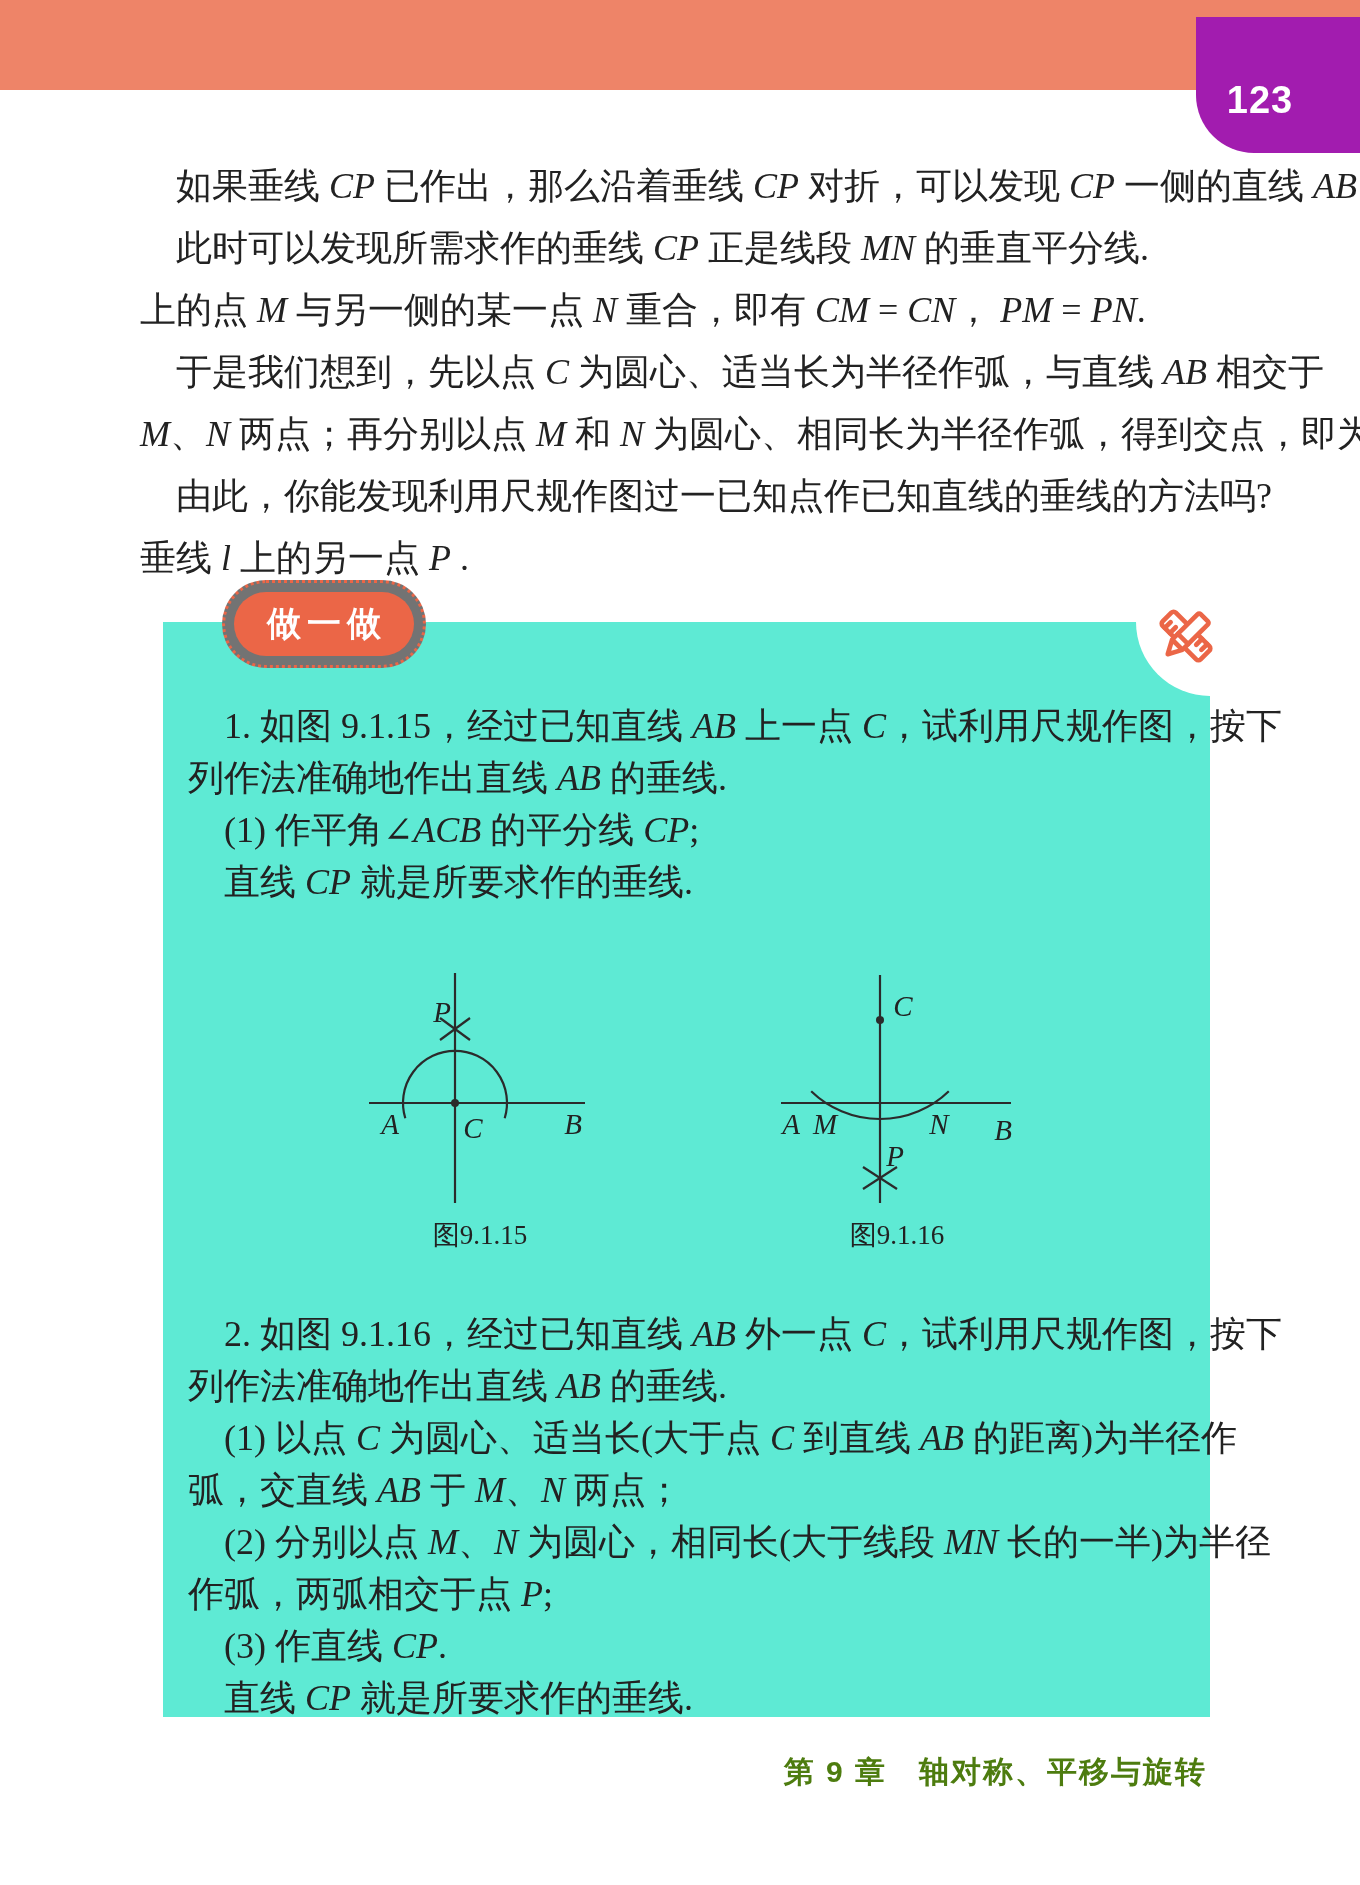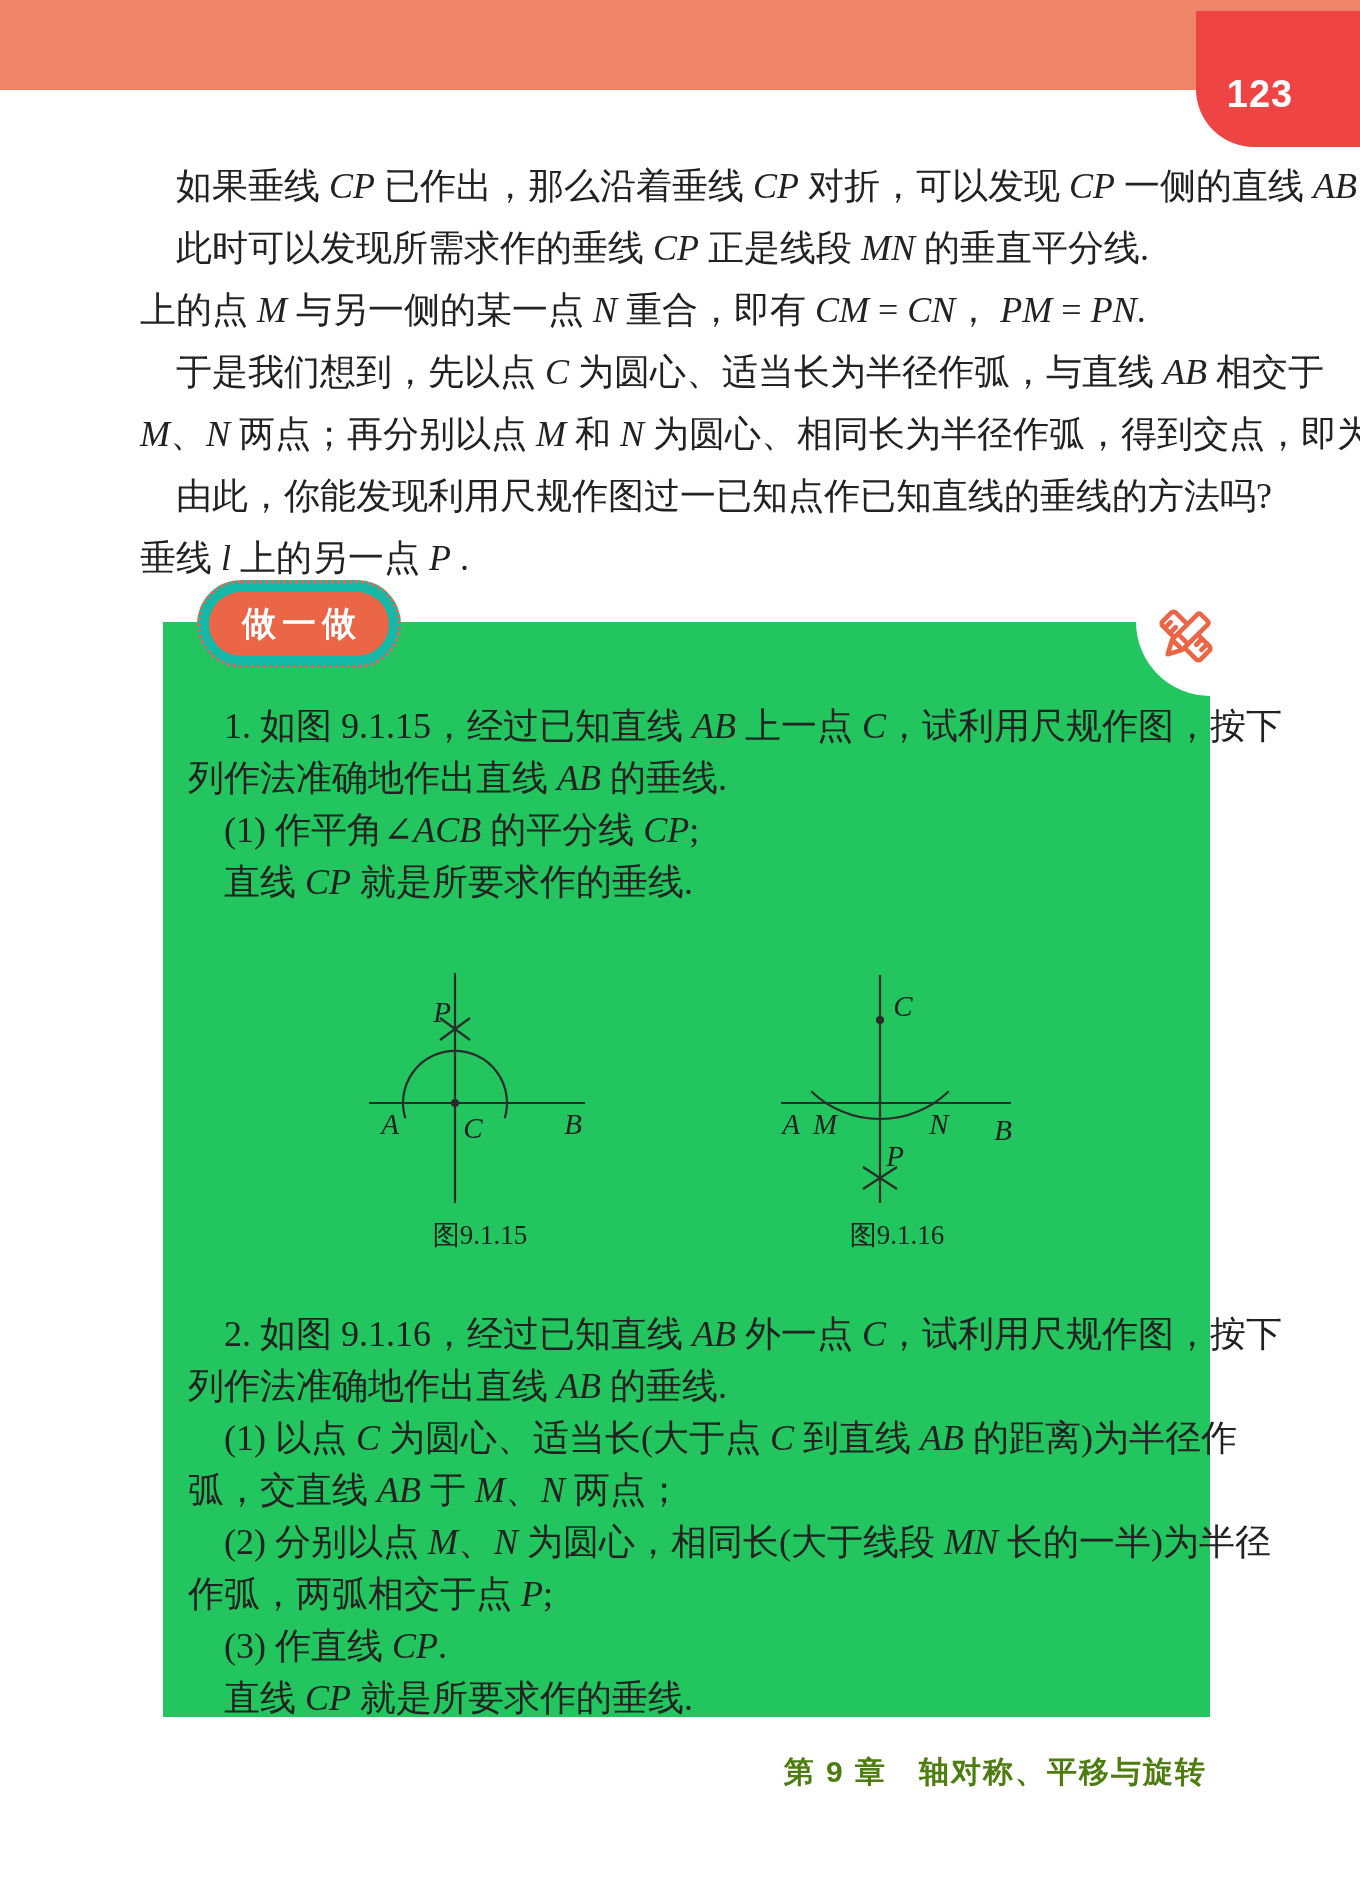--- a/index.html
+++ b/index.html
@@ -1,47 +1,47 @@
 <!DOCTYPE html>
 <html><head>
 <meta charset="utf-8">
 <style>
   html,body{margin:0;padding:0;background:#ffffff;}
   .page{position:relative;width:1360px;height:1885px;background:#ffffff;overflow:hidden;
         font-family:"Liberation Serif","DejaVu Serif",serif;color:#222222;}
 
   
   .header-bar{position:absolute;top:0;left:0;width:1360px;height:90px;background:#EE8468;}
-  .page-tab{position:absolute;top:11px;left:1196px;width:164px;height:136px;background:#ef4444;
+  .page-tab{position:absolute;top:17px;left:1196px;width:164px;height:136px;background:#a21caf;
             border-radius:0 0 0 58px;}
   .page-num{position:absolute;top:62px;left:0;width:128px;text-align:center;
             font-family:"Liberation Sans",sans-serif;font-weight:bold;font-size:38px;
             color:#ffffff;letter-spacing:1px;}
 
   
   .tline{line-height:62px;white-space:nowrap;font-size:36px;}
   .tline.ind{text-indent:36px;}
   .tline.full{text-align:justify;text-align-last:justify;}
   .tline i{font-style:italic;}
   .intro{position:absolute;top:155px;left:140px;width:1076px;}
 
   
-  .activity-box{position:absolute;top:622px;left:163px;width:1047px;height:1095px;background:#22c55e;}
+  .activity-box{position:absolute;top:622px;left:163px;width:1047px;height:1095px;background:#5eead4;}
   .notch{position:absolute;top:-74px;right:-74px;width:148px;height:148px;border-radius:50%;background:#ffffff;}
   .corner-icon{position:absolute;top:-17px;right:-7px;width:62px;height:62px;}
   .ex{position:absolute;left:25px;width:975px;}
   .ex .tline{line-height:52px;}
   .ex1{top:78px;}
   .ex2{top:686px;}
   .figures{position:absolute;top:346px;left:0;width:1047px;height:292px;}
   .fig-label{font-style:italic;font-size:29px;fill:#222222;}
   .fig-caption{font-size:27px;fill:#222222;font-style:normal;}
 
   
-  .badge{position:absolute;top:580px;left:197px;width:204px;height:88px;background:#14b8a6;
+  .badge{position:absolute;top:580px;left:222px;width:204px;height:88px;background:#737373;
          border:3px dotted #EB6647;border-radius:46px;box-sizing:border-box;}
   .badge-inner{position:absolute;left:9px;top:9px;right:9px;bottom:9px;background:#EB6647;
                border-radius:32px;display:flex;align-items:center;justify-content:center;
                font-family:"Liberation Sans",sans-serif;font-weight:bold;font-size:34px;
                color:#ffffff;letter-spacing:6px;padding-left:6px;}
 
   
   .footer{position:absolute;top:1752px;right:153px;font-family:"Liberation Sans",sans-serif;
           font-weight:bold;font-size:30px;color:#4d7c0f;letter-spacing:2px;white-space:nowrap;}
 </style>

